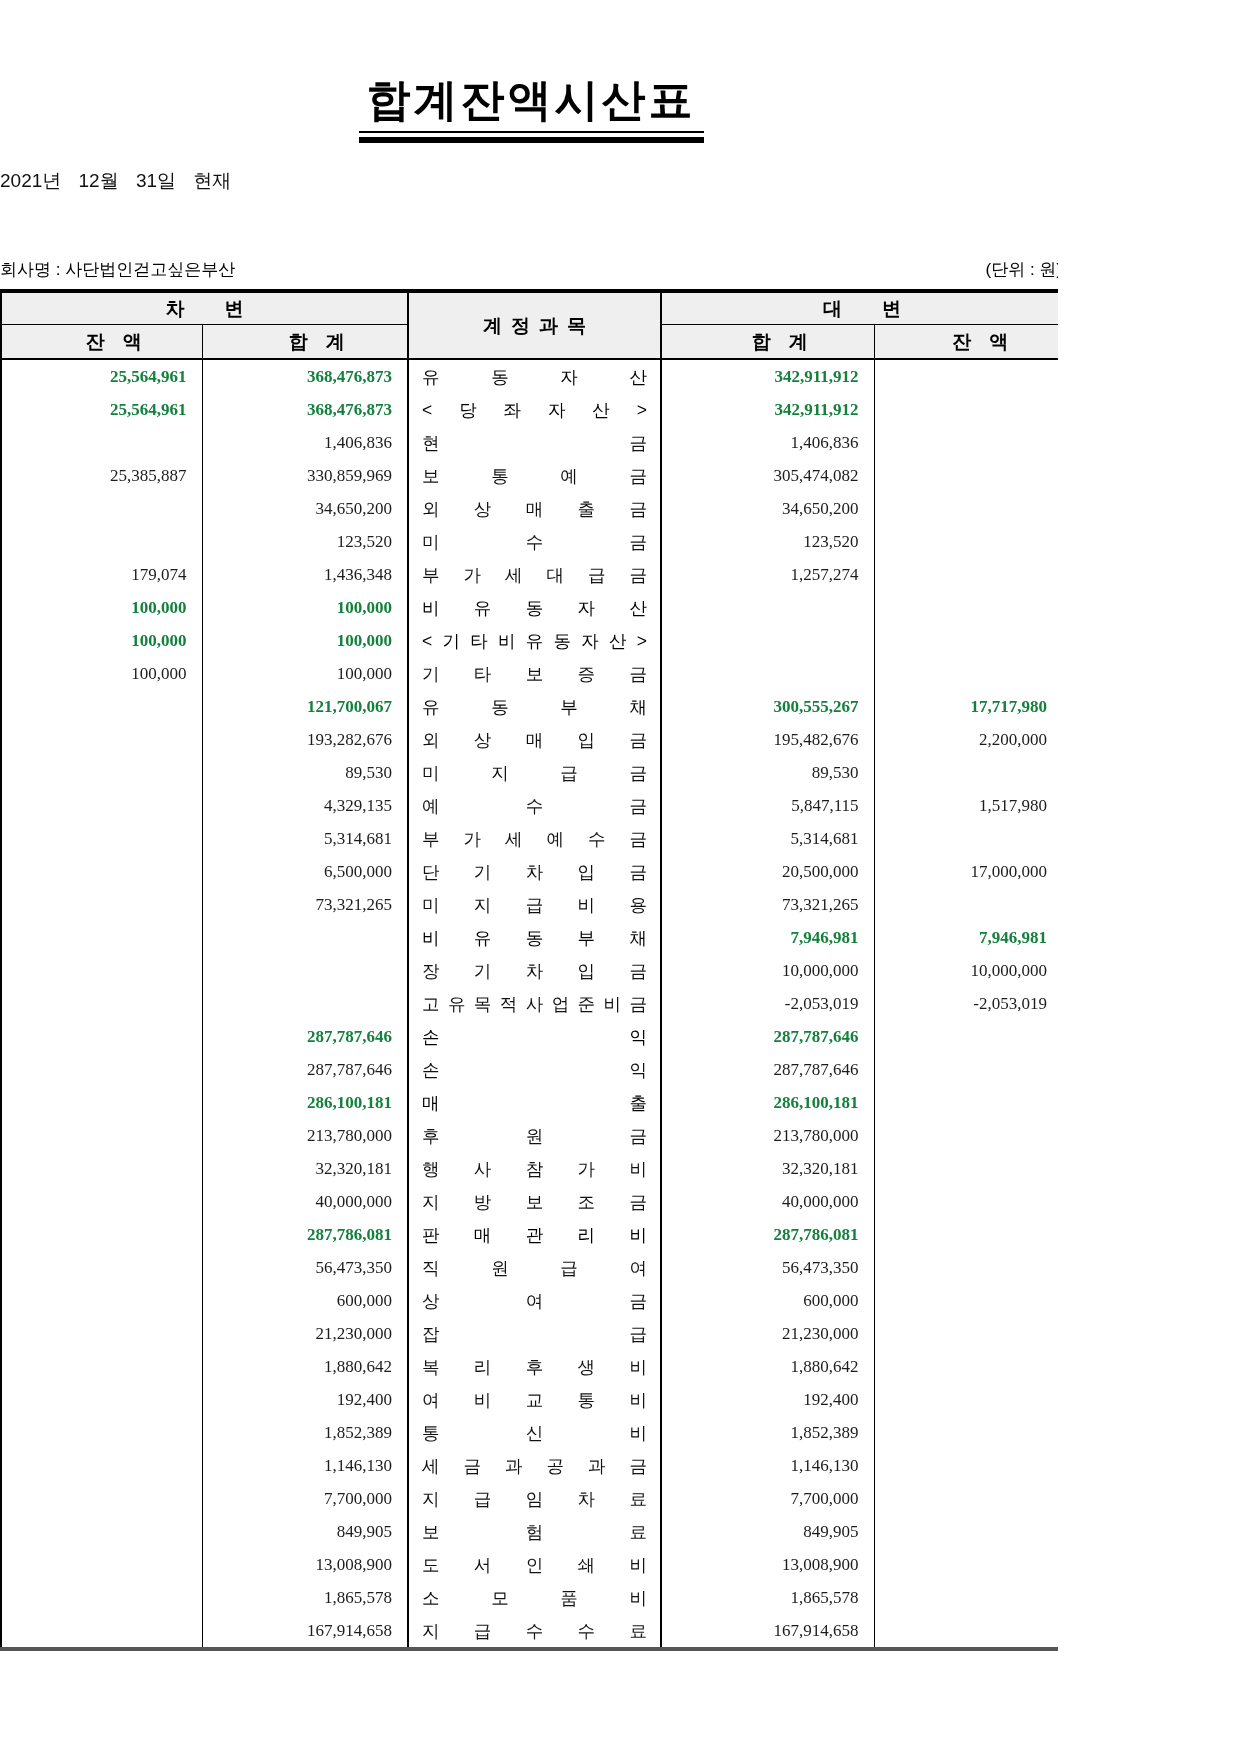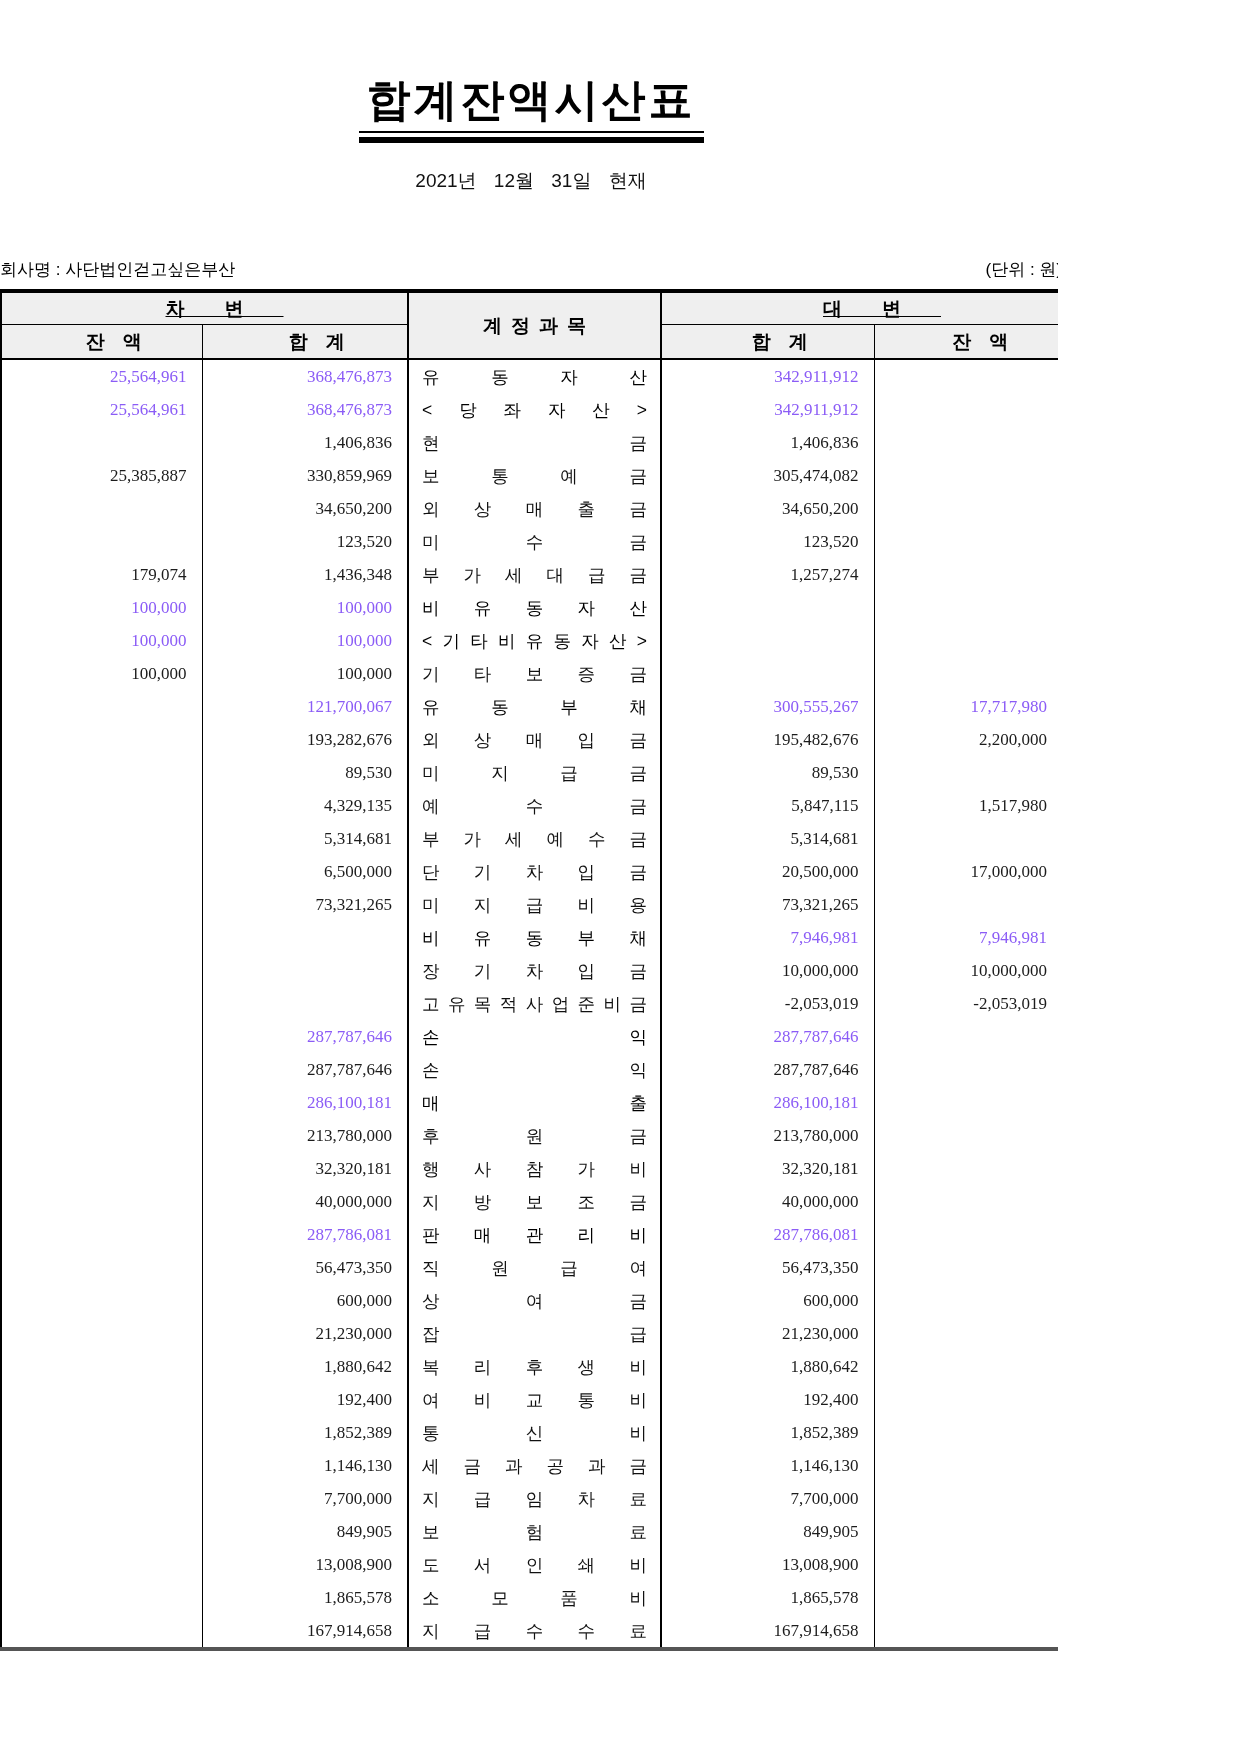--- a/index.html
+++ b/index.html
@@ -36,21 +36,21 @@
     border-bottom: 2px solid #000;
     white-space: nowrap;
   }
   .title-rule {
     height: 6px;
     background: #000;
     margin-top: 4px;
   }
   
   .date-line {
-    text-align: center;
+    text-align: left;
     margin-top: 25px;
     font-size: 19px;
     word-spacing: 12px;
     color: #111;
   }
   
   .info-row {
     display: flex;
     justify-content: space-between;
     align-items: flex-end;
@@ -83,21 +83,21 @@
   thead tr.r1 th { height: 31px; }
   thead tr.r2 th { height: 33px; border-bottom: 2px solid #000; padding-left: 24px; }
   th.grp { border-bottom: 1px solid #000; }
   th.acct-h {
     border-left: 2px solid #000;
     border-right: 2px solid #000;
     border-bottom: 2px solid #000;
   }
   th.subdiv { border-left: 1px solid #000; }
 
-  .sp-wide { letter-spacing: 40px; margin-right: -40px; text-decoration: underline; }
+  .sp-wide { letter-spacing: 40px; margin-right: -40px; }
   .sp-mid  { letter-spacing: 18px; margin-right: -18px; }
   .sp-sm   { letter-spacing: 9px;  margin-right: -9px; text-align: right;  }
 
   tbody td {
     height: 33px;
     padding: 0;
     vertical-align: middle;
   }
   td.num {
     font-family: "Liberation Serif", "DejaVu Serif", serif;
@@ -109,21 +109,21 @@
   td.sub { border-left: 1px solid #000; }
   td.acct {
     border-left: 2px solid #000;
     border-right: 2px solid #000;
     font-size: 17.5px;
     padding: 0 13px;
     text-align: justify;
     text-align-last: justify;
     color: #111;
   }
-  tr.bold td.num  { font-weight: normal; color: #8b5cf6; }
+  tr.bold td.num  { font-weight: bold; color: #15803d; }
   tr.bold td.acct { font-weight: normal; color: #000; }
 </style>
 </head>
 <body>
 
 <div class="page">
   <div class="content">
 
     <div class="title-block">
       <div class="title-inner">

